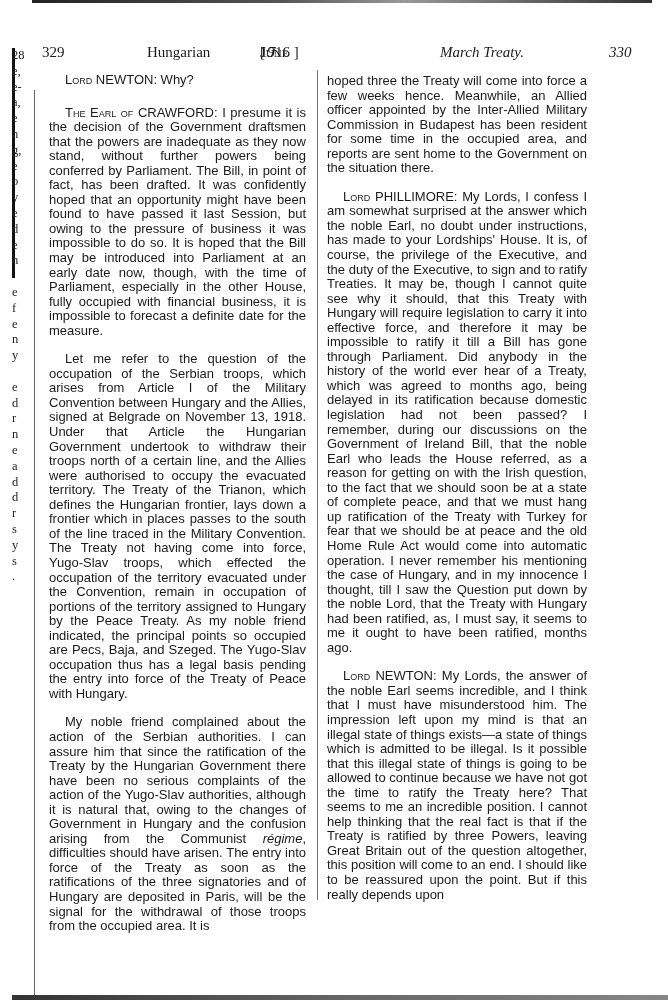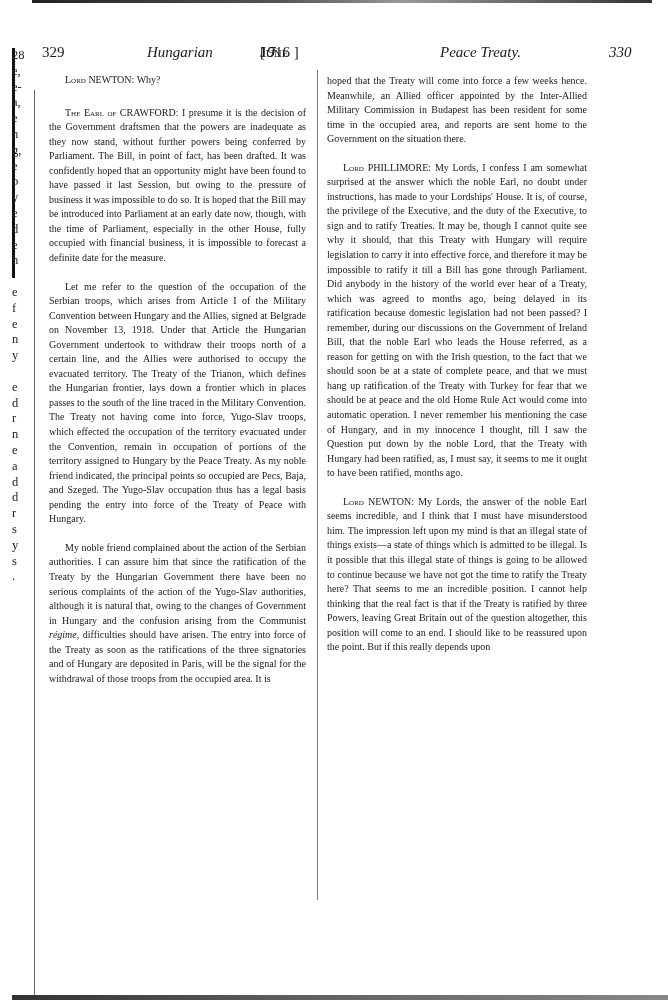--- a/index.html
+++ b/index.html
@@ -36,30 +36,30 @@
   }
   .right-rule {
     position: absolute; left: 667px; top: 660px; width: 1px; height: 340px; background: #aaa;
   }
   .header {
     position: absolute; left: 30px; top: 44px; width: 630px; height: 22px;
     font-family: "Liberation Serif", serif; font-size: 15px;
   }
   .header span { position: absolute; top: 0; white-space: nowrap; }
   .h-left-num { left: 0; font-weight: normal; }
-  .h-title-a { left: 105px; font-style: italic; }
+  .h-title-a { left: 105px; }
   .h-date { left: 218px; }
   .h-date .sc { font-variant: small-caps; }
   .h-title-b { left: 398px; font-style: italic; }
   .h-right-num { left: 567px; font-style: italic; }
 
   .col {
     position: absolute;
-    font-family: Liberation Serif, serif;
-    font-size: 10px; line-height: 14.55px;
+    font-family: Liberation Sans, sans-serif;
+    font-size: 13px; line-height: 14.55px;
     text-align: justify;
   }
   .col-left { left: 37px; top: 73px; width: 257px; }
   .col-right { left: 315px; top: 74px; width: 260px; }
   .col p { margin: 0; text-indent: 16px; }
   .col p.gap { margin-top: 14px; }
   .col p.gap-lg { margin-top: 18px; }
   .col p.noindent { text-indent: 0; }
   .sc { font-variant: small-caps; }
   em { font-style: italic; }
@@ -111,36 +111,36 @@
   <div class="right-rule"></div>
 
   <div class="header">
     <span class="h-left-num">329</span>
     <span class="h-title-a">Hungarian</span>
     <span class="h-date">
         <span>[ 7 </span>
         <span class="sc">June</span>
         <span> 1916 ]</span>
       </span>
-    <span class="h-title-b">Peace Treaty.</span>
+    <span class="h-title-b">March Treaty.</span>
     <span class="h-right-num">330</span>
   </div>
 
   <div class="col col-left">
     <p><span class="sc">Lord</span><span> NEWTON</span><span>: Why?</span></p>
 
     <p class="gap-lg"><span class="sc">The Earl of</span><span> CRAWFORD</span><span>: I presume it is the decision of the Government draftsmen that the powers are inadequate as they now stand, without further powers being conferred by Parliament. The Bill, in point of fact, has been drafted. It was confidently hoped that an opportunity might have been found to have passed it last Session, but owing to the pressure of business it was impossible to do so. It is hoped that the Bill may be introduced into Parliament at an early date now, though, with the time of Parliament, especially in the other House, fully occupied with financial business, it is impossible to forecast a definite date for the measure.</span></p>
 
     <p class="gap">Let me refer to the question of the occupation of the Serbian troops, which arises from Article I of the Military Convention between Hungary and the Allies, signed at Belgrade on November 13, 1918. Under that Article the Hungarian Government undertook to withdraw their troops north of a certain line, and the Allies were authorised to occupy the evacuated territory. The Treaty of the Trianon, which defines the Hungarian frontier, lays down a frontier which in places passes to the south of the line traced in the Military Convention. The Treaty not having come into force, Yugo-Slav troops, which effected the occupation of the territory evacuated under the Convention, remain in occupation of portions of the territory assigned to Hungary by the Peace Treaty. As my noble friend indicated, the principal points so occupied are Pecs, Baja, and Szeged. The Yugo-Slav occupation thus has a legal basis pending the entry into force of the Treaty of Peace with Hungary.</p>
 
     <p class="gap"><span>My noble friend complained about the action of the Serbian authorities. I can assure him that since the ratification of the Treaty by the Hungarian Government there have been no serious complaints of the action of the Yugo-Slav authorities, although it is natural that, owing to the changes of Government in Hungary and the confusion arising from the Communist </span><em>régime</em><span>, difficulties should have arisen. The entry into force of the Treaty as soon as the ratifications of the three signatories and of Hungary are deposited in Paris, will be the signal for the withdrawal of those troops from the occupied area. It is</span></p>
   </div>
 
   <div class="col col-right">
-    <p class="noindent">hoped that the Treaty will come into force a few weeks hence. Meanwhile, an Allied officer appointed by the Inter-Allied Military Commission in Budapest has been resident for some time in the occupied area, and reports are sent home to the Government on the situation there.</p>
+    <p class="noindent">hoped three the Treaty will come into force a few weeks hence. Meanwhile, an Allied officer appointed by the Inter-Allied Military Commission in Budapest has been resident for some time in the occupied area, and reports are sent home to the Government on the situation there.</p>
 
     <p class="gap"><span class="sc">Lord</span><span> PHILLIMORE</span><span>: My Lords, I confess I am somewhat surprised at the answer which the noble Earl, no doubt under instructions, has made to your Lordships' House. It is, of course, the privilege of the Executive, and the duty of the Executive, to sign and to ratify Treaties. It may be, though I cannot quite see why it should, that this Treaty with Hungary will require legislation to carry it into effective force, and therefore it may be impossible to ratify it till a Bill has gone through Parliament. Did anybody in the history of the world ever hear of a Treaty, which was agreed to months ago, being delayed in its ratification because domestic legislation had not been passed? I remember, during our discussions on the Government of Ireland Bill, that the noble Earl who leads the House referred, as a reason for getting on with the Irish question, to the fact that we should soon be at a state of complete peace, and that we must hang up ratification of the Treaty with Turkey for fear that we should be at peace and the old Home Rule Act would come into automatic operation. I never remember his mentioning the case of Hungary, and in my innocence I thought, till I saw the Question put down by the noble Lord, that the Treaty with Hungary had been ratified, as, I must say, it seems to me it ought to have been ratified, months ago.</span></p>
 
     <p class="gap"><span class="sc">Lord</span><span> NEWTON</span><span>: My Lords, the answer of the noble Earl seems incredible, and I think that I must have misunderstood him. The impression left upon my mind is that an illegal state of things exists—a state of things which is admitted to be illegal. Is it possible that this illegal state of things is going to be allowed to continue because we have not got the time to ratify the Treaty here? That seems to me an incredible position. I cannot help thinking that the real fact is that if the Treaty is ratified by three Powers, leaving Great Britain out of the question altogether, this position will come to an end. I should like to be reassured upon the point. But if this really depends upon</span></p>
   </div>
 
   <div class="bottom-edge"></div>
 </div>
 
 </body></html>

